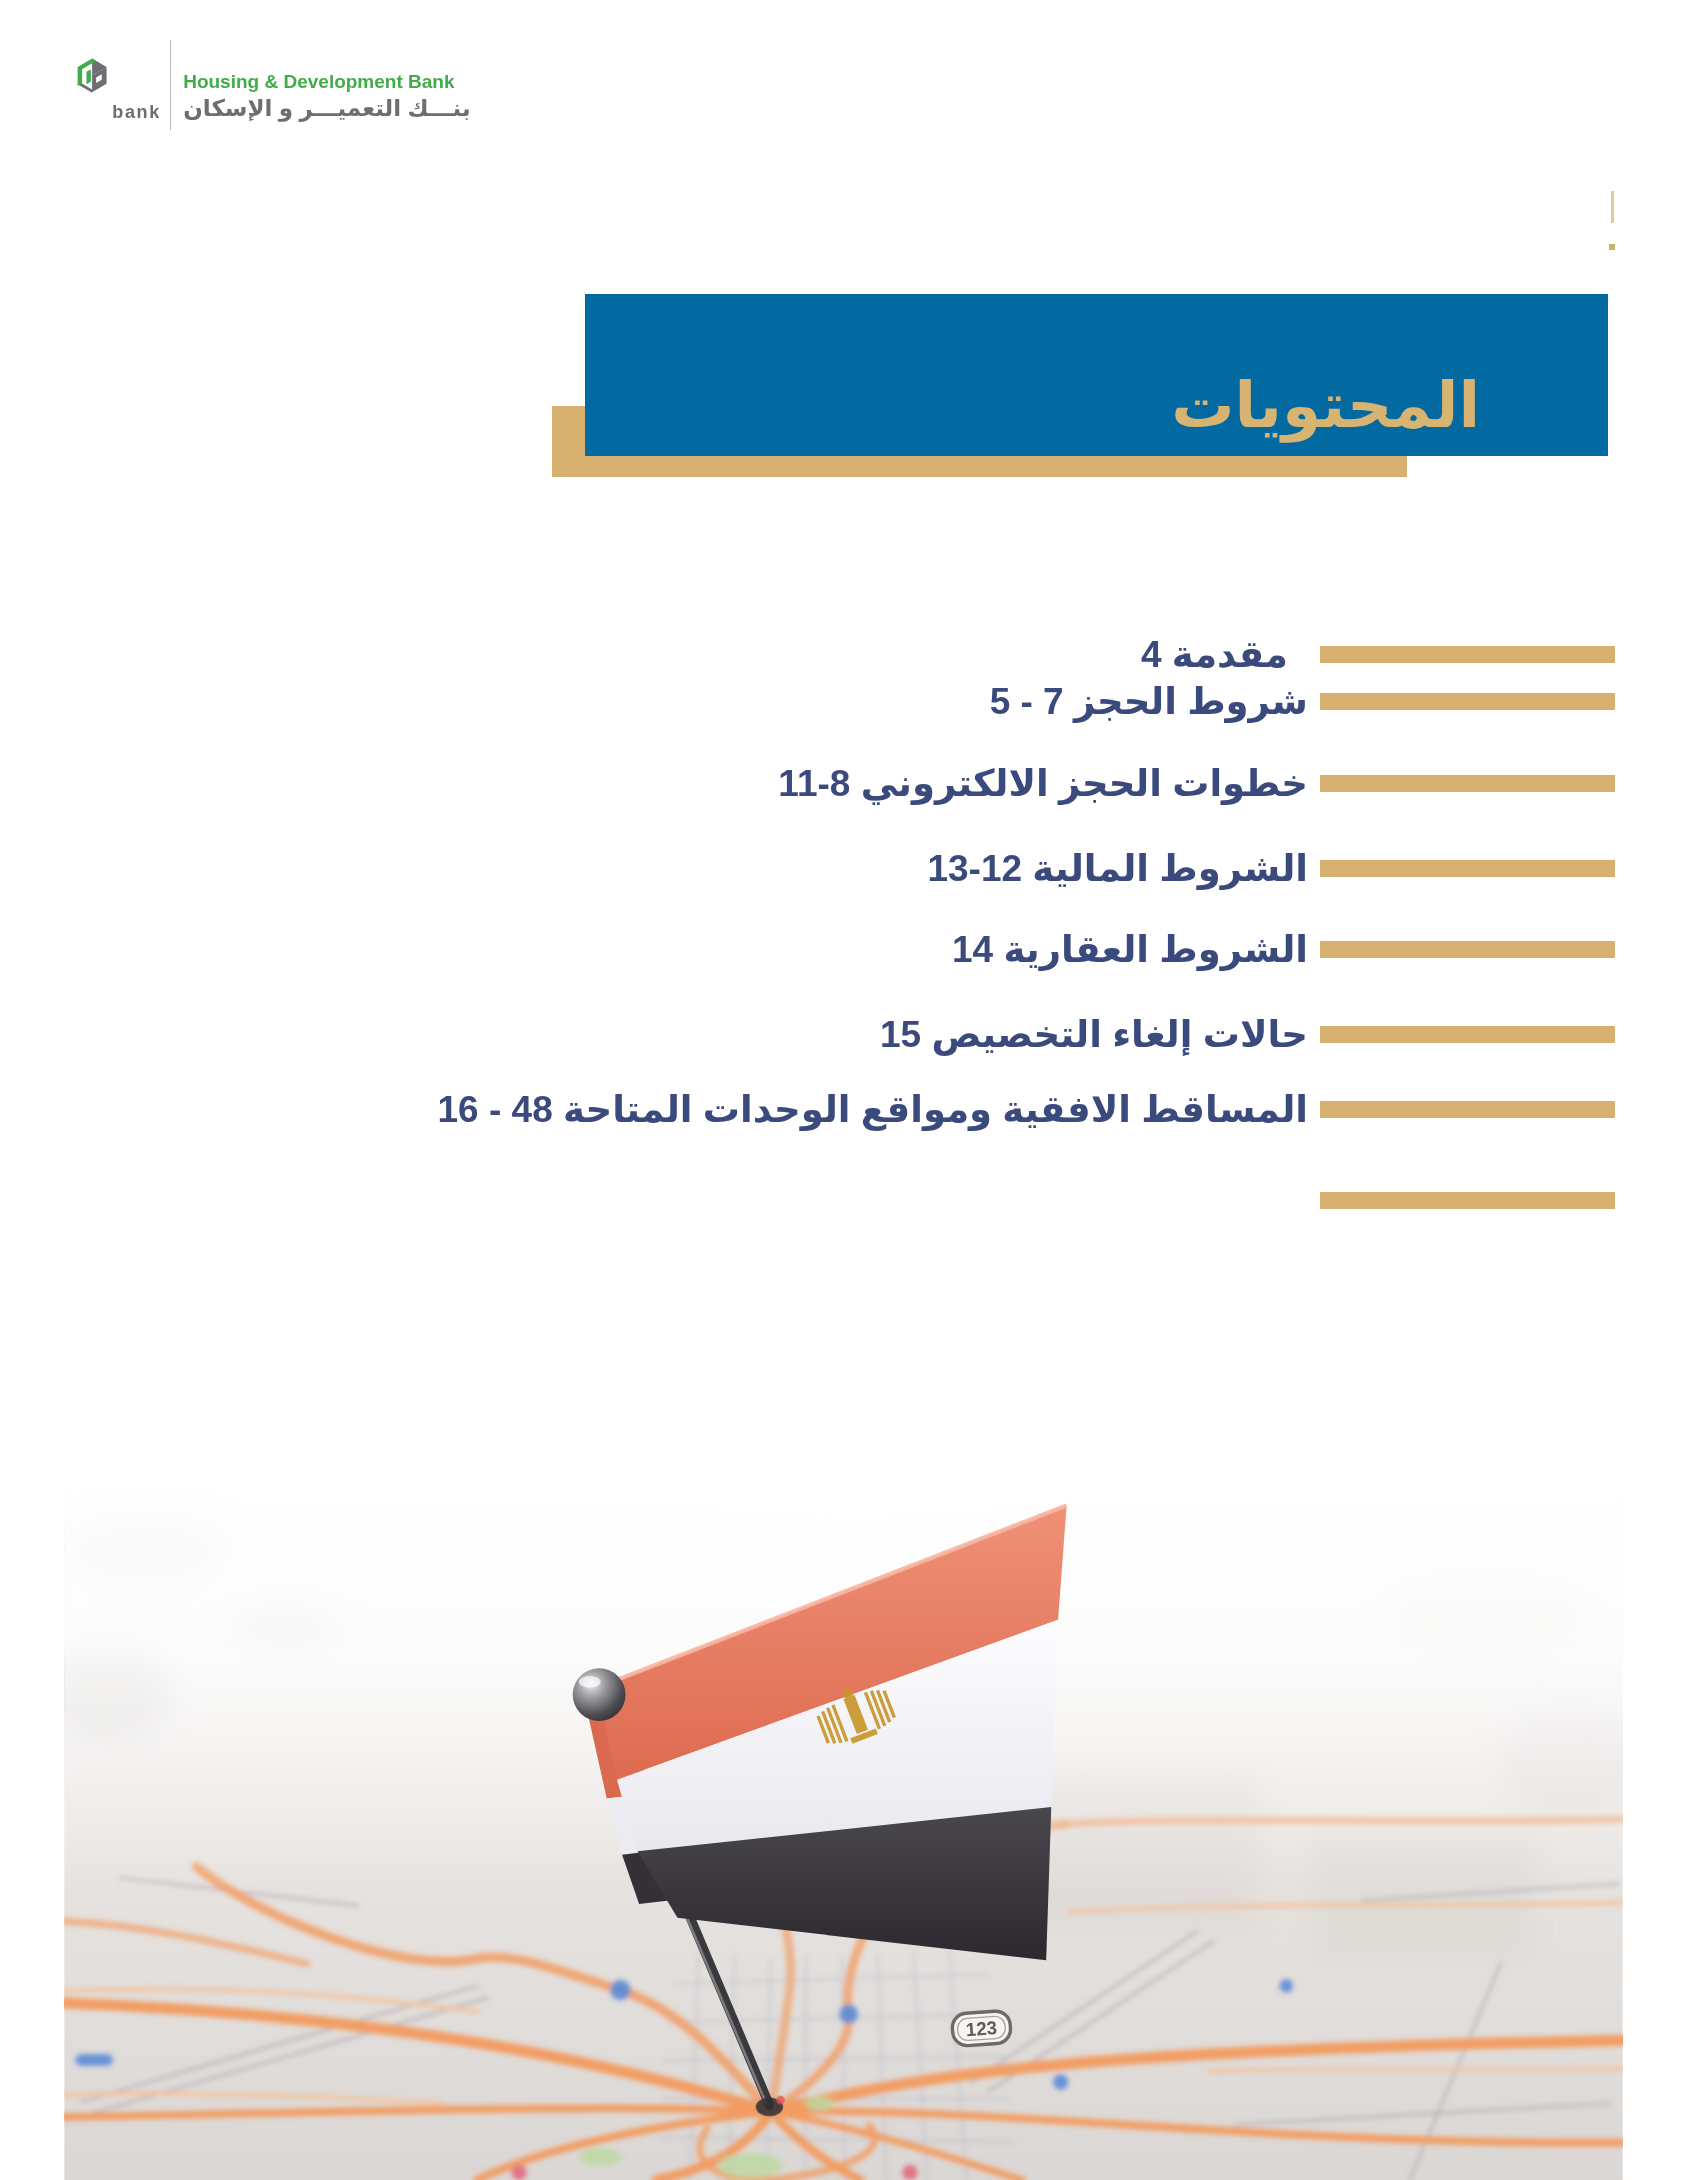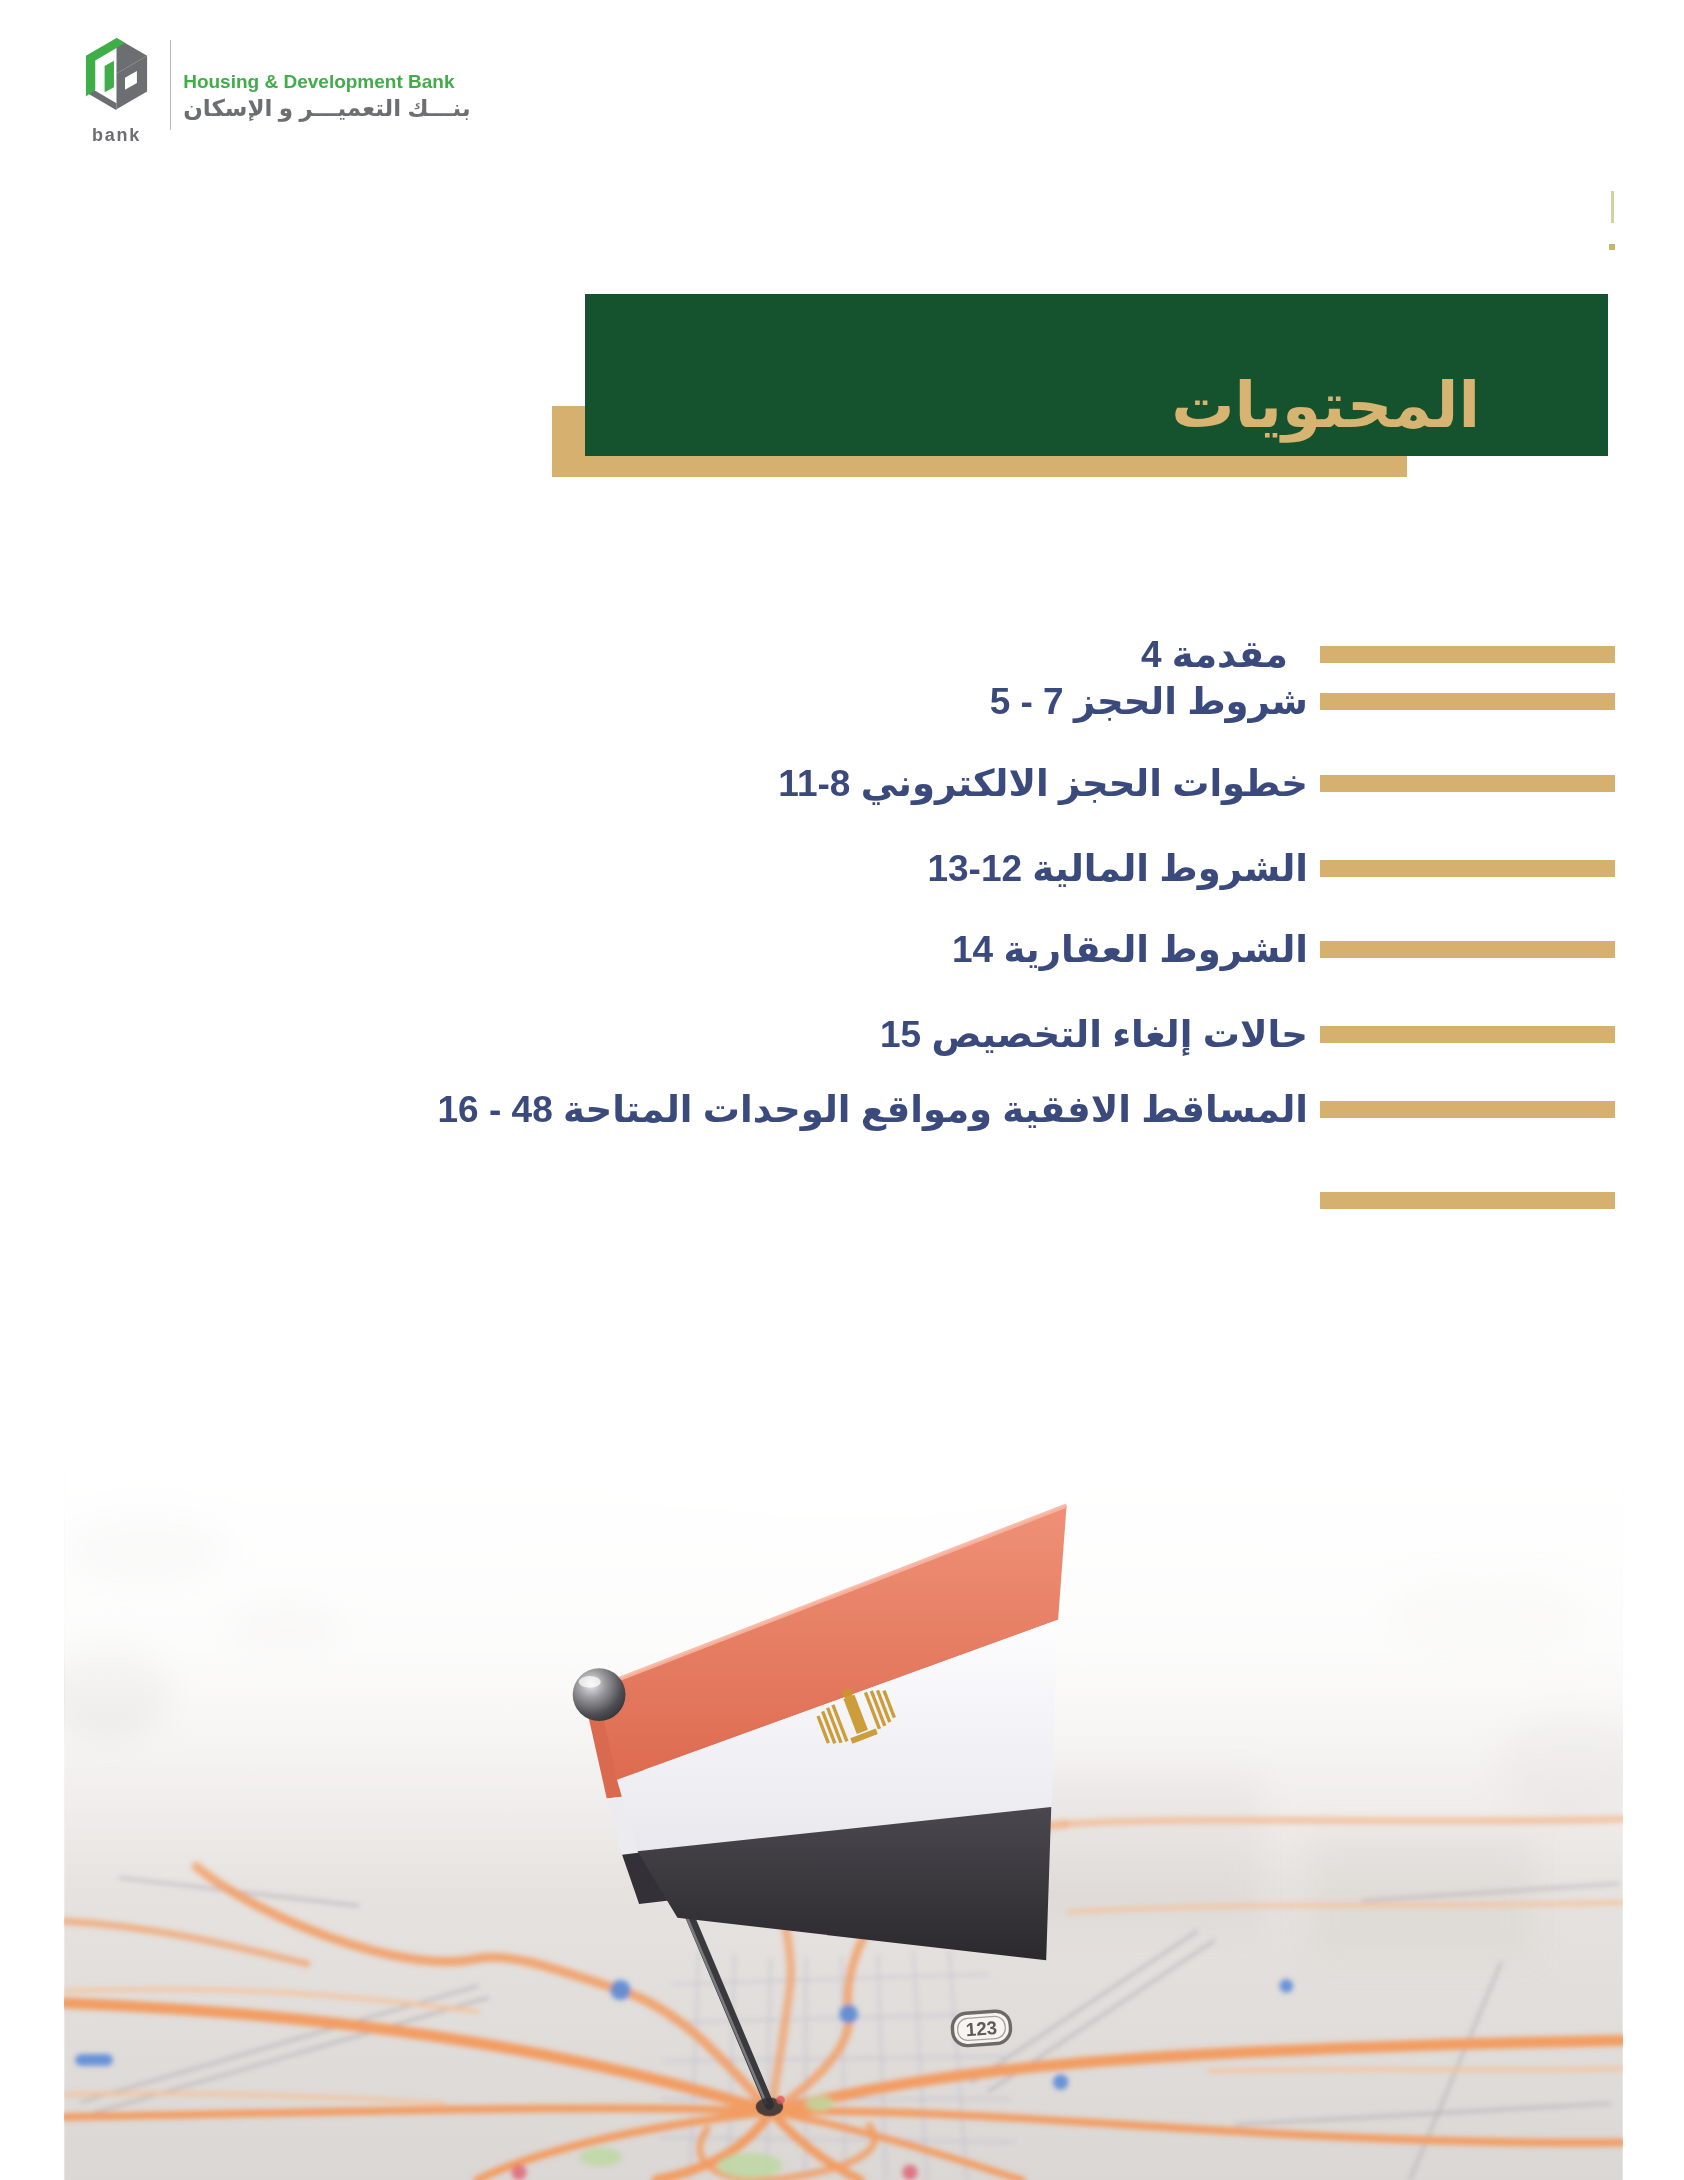--- a/index.html
+++ b/index.html
@@ -2,33 +2,33 @@
 <html lang="ar" style="font-size:13.6px"><head>
 <meta charset="utf-8">
 <style>
   html,body{margin:0;padding:0;}
   body{
     width:1685px;height:2181px;position:relative;background:#ffffff;
     font-family:"Liberation Sans","DejaVu Sans",sans-serif;overflow:hidden;
   }
   
   .logo{position:absolute;left:72px;top:31px;display:flex;align-items:flex-start;}
-  .logo-icon-wrap{width:89px;display:flex;flex-direction:column;align-items:center;}
+  .logo-icon-wrap{width:89px;display:flex;flex-direction:row;align-items:flex-end;}
   .logo-icon-wrap svg{width:85px;height:92px;display:block;}
   .logo-bank{font-size:18px;font-weight:bold;color:#6d6e71;letter-spacing:1.7px;margin-top:1.7px;}
   .logo-divider{width:1.7px;height:90px;background:#b9babc;margin:8.5px 12px 0 8.5px;}
   .logo-text{display:flex;flex-direction:column;margin-top:40px;}
   .logo-en{font-size:19px;font-weight:bold;color:#41ad49;white-space:nowrap;}
   .logo-ar{font-size:23px;font-weight:bold;color:#6d6e71;white-space:nowrap;direction:rtl;margin-top:1.7px;}
   
   .deco-line{position:absolute;left:1611px;top:191px;width:2.6px;height:32px;background:#d7cf9f;}
   .deco-dot{position:absolute;left:1609px;top:244px;width:6px;height:6px;background:#c9b469;}
   
   .banner-shadow{position:absolute;left:552px;top:406px;width:855px;height:71px;background:#d6b06e;}
-  .banner{position:absolute;left:585px;top:294px;width:1023px;height:162px;background:#14532d;}
+  .banner{position:absolute;left:585px;top:294px;width:1023px;height:162px;background:#0369a1;}
   .banner-title{
     position:absolute;right:128px;bottom:19px;font-size:63px;font-weight:bold;
     color:#d8b472;direction:rtl;line-height:1;letter-spacing:0;
   }
   
   .toc{position:absolute;left:0;top:0;width:1685px;}
   .toc-row{position:absolute;right:70px;height:51px;display:flex;align-items:center;gap:12px;}
   .toc-row:nth-of-type(1){top:629px;gap:32px;}
   .toc-row:nth-of-type(2){top:676px;}
   .toc-row:nth-of-type(3){top:758px;}

